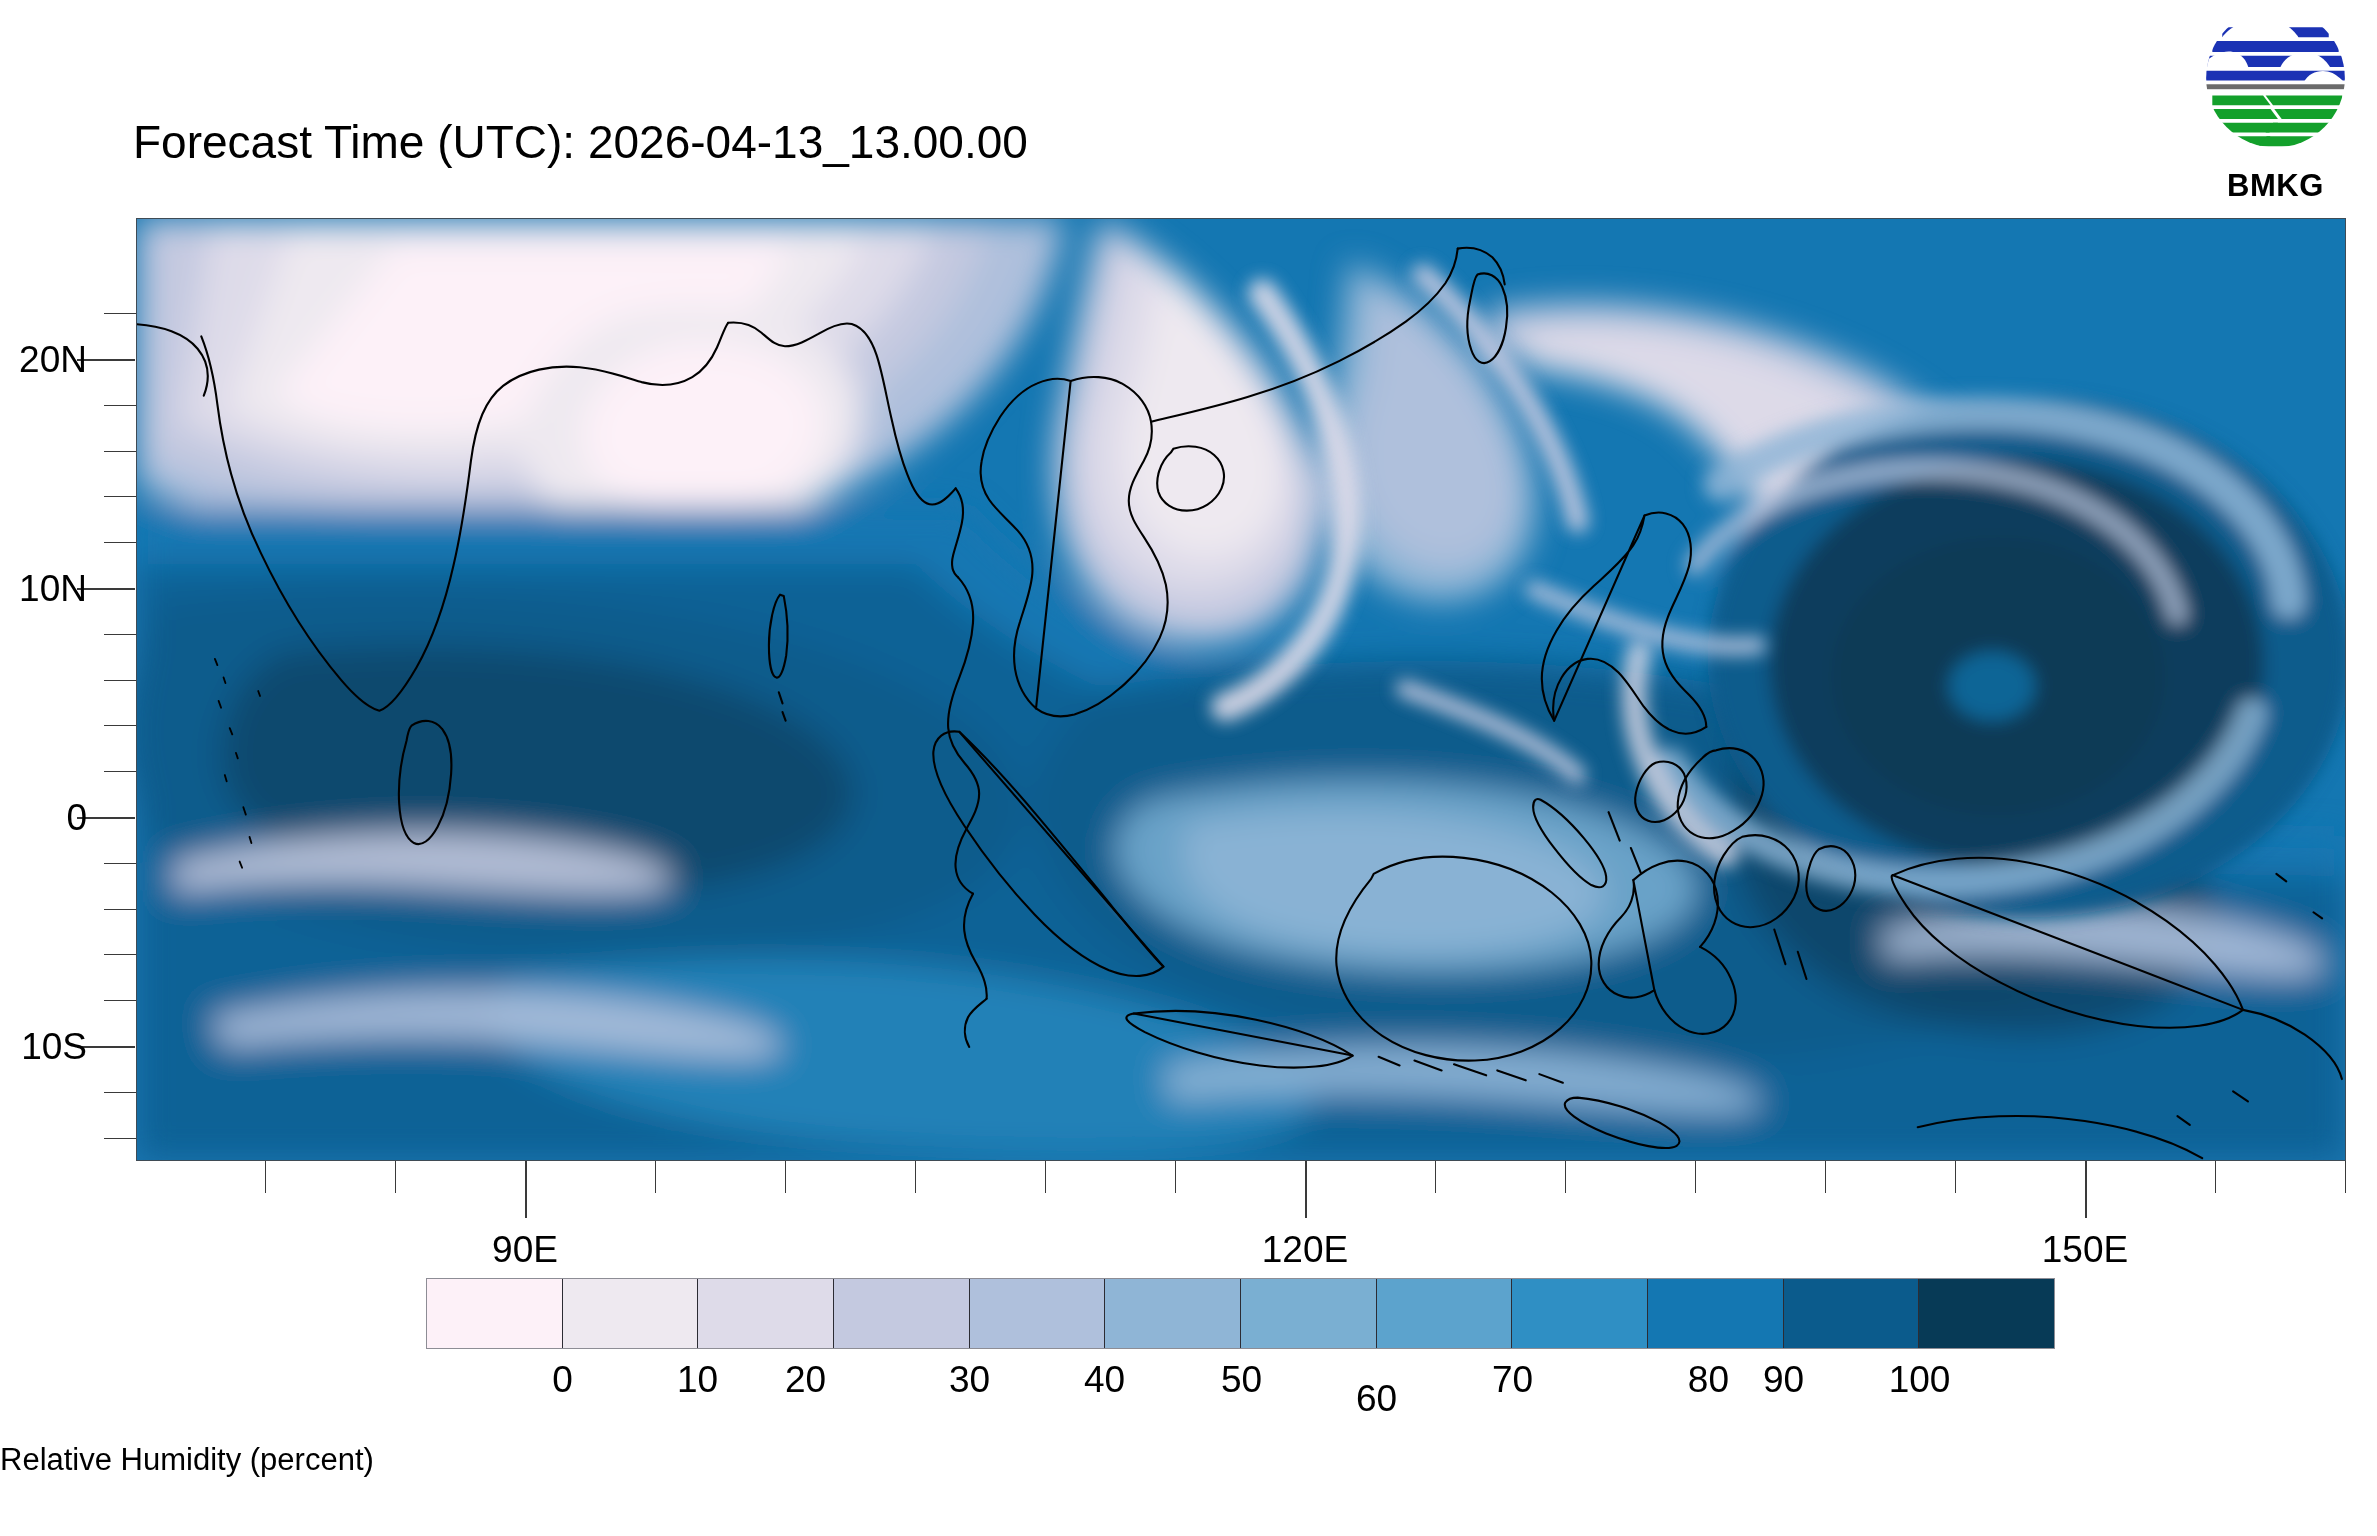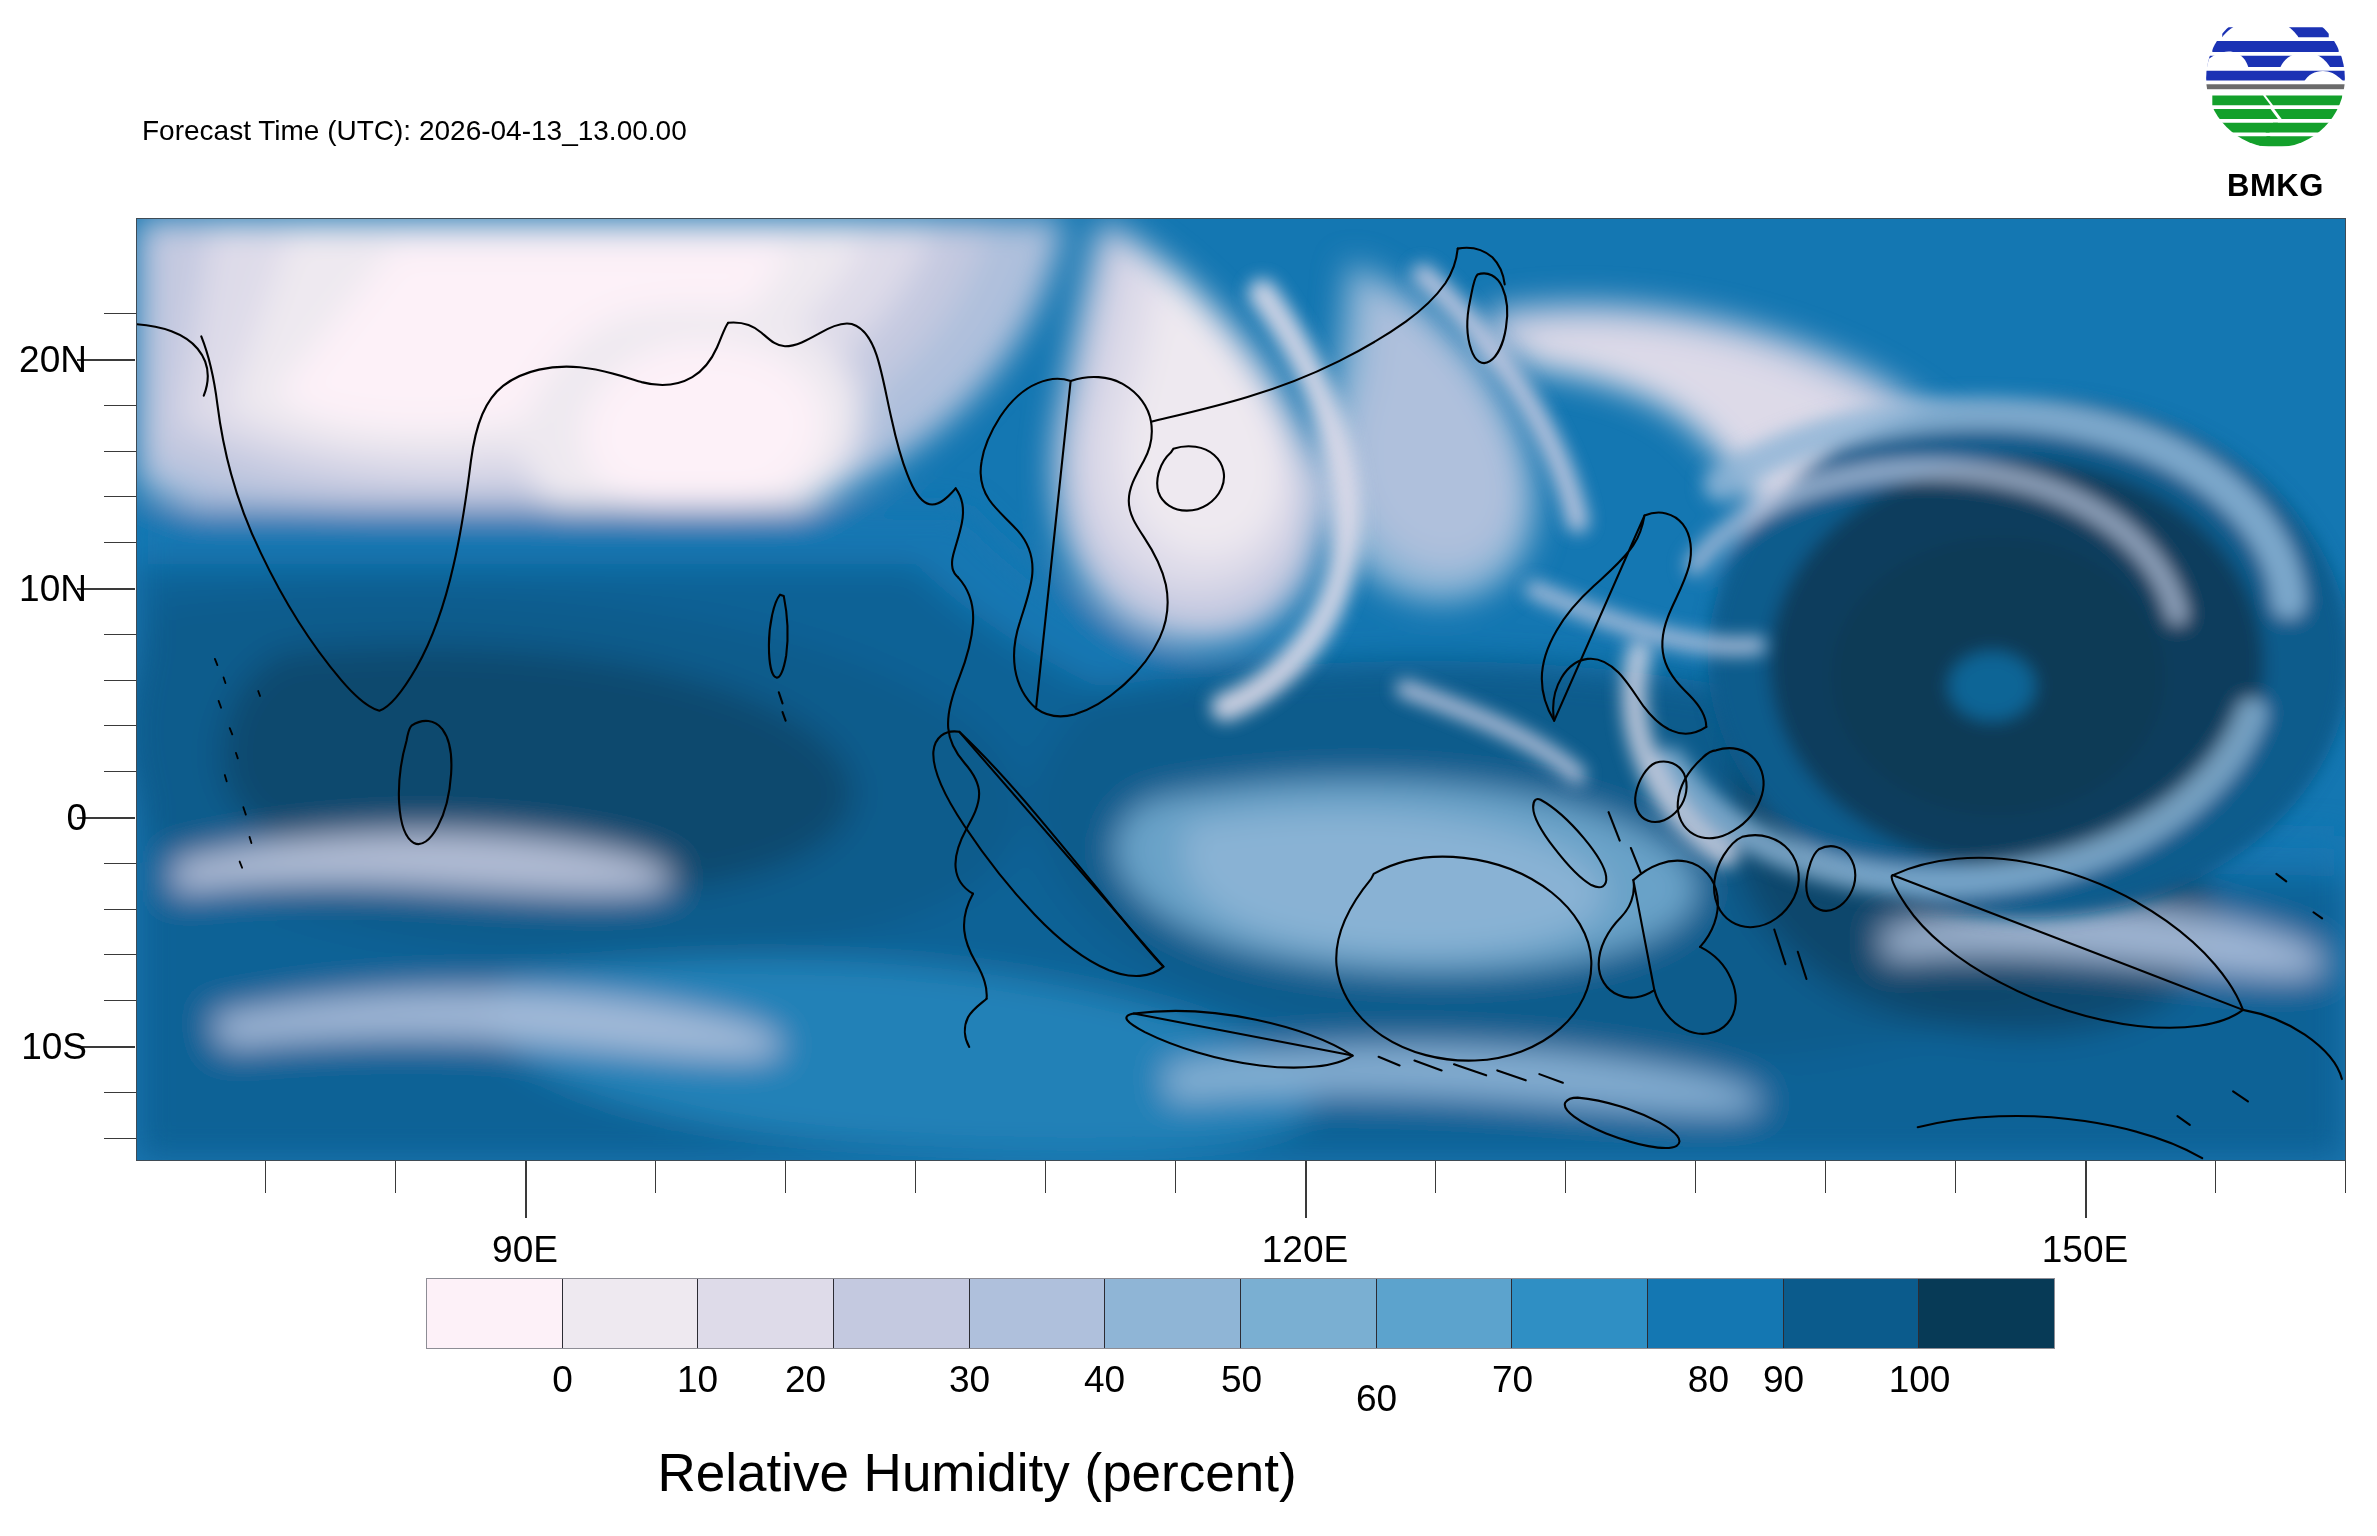--- a/index.html
+++ b/index.html
@@ -10,22 +10,22 @@
   }
   .page{position:absolute;inset:0;background:#fff;}
 
   
   #map-title{
     position:absolute;left:0;top:15px;width:2377px;text-align:center;
     font-size:47px;font-weight:bold;letter-spacing:-0.3px;
     font-family:"Liberation Sans","DejaVu Sans",sans-serif;
   }
   #forecast-time{
-    position:absolute;left:142px;top:115px;
-    font-size:28px;font-weight:400;white-space:nowrap;
+    position:absolute;left:133px;top:115px;
+    font-size:46px;font-weight:400;white-space:nowrap;
   }
 
   
   #bmkg-logo{position:absolute;left:2201px;top:5px;width:149px;height:204px;}
   #bmkg-logo svg{display:block;}
   #bmkg-wordmark{
     position:absolute;left:2201px;top:168px;width:149px;text-align:center;
     font-size:31px;font-weight:bold;letter-spacing:0.6px;
   }
 
@@ -55,22 +55,22 @@
   
   #colorbar-wrap{position:absolute;left:426px;top:1278px;width:1629px;height:71px;}
   #colorbar{display:flex;width:100%;height:100%;border:1.2px solid #8d8d95;box-sizing:border-box;}
   #colorbar .cbcell{flex:1 1 0;height:100%;border-right:1.2px solid #2c2c34;box-sizing:border-box;}
   #colorbar .cbcell:last-child{border-right:none;}
   .cb-tick-label{
     position:absolute;top:1359px;width:161px;text-align:center;
     font-size:37px;white-space:nowrap;
   }
   #colorbar-title{
-    position:absolute;left:0;top:1442px;width:1954px;text-align:center;
-    font-size:53px;white-space:nowrap;
+    position:absolute;left:0;top:1442px;width:1954px;text-align:left;
+    font-size:31px;white-space:nowrap;
   }
 </style>
 </head>
 <body>
 
 <div class="page">
 
   <div id="forecast-time">Forecast Time (UTC): 2026-04-13_13.00.00</div>
 
   <div id="bmkg-logo">

